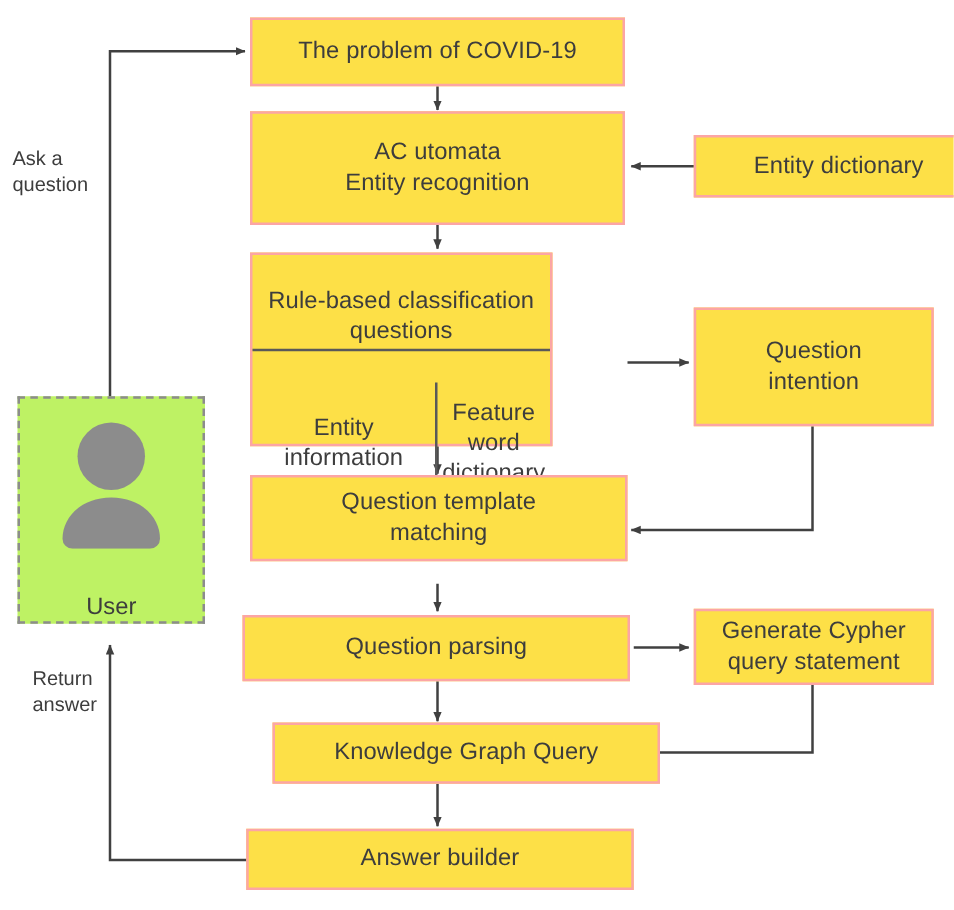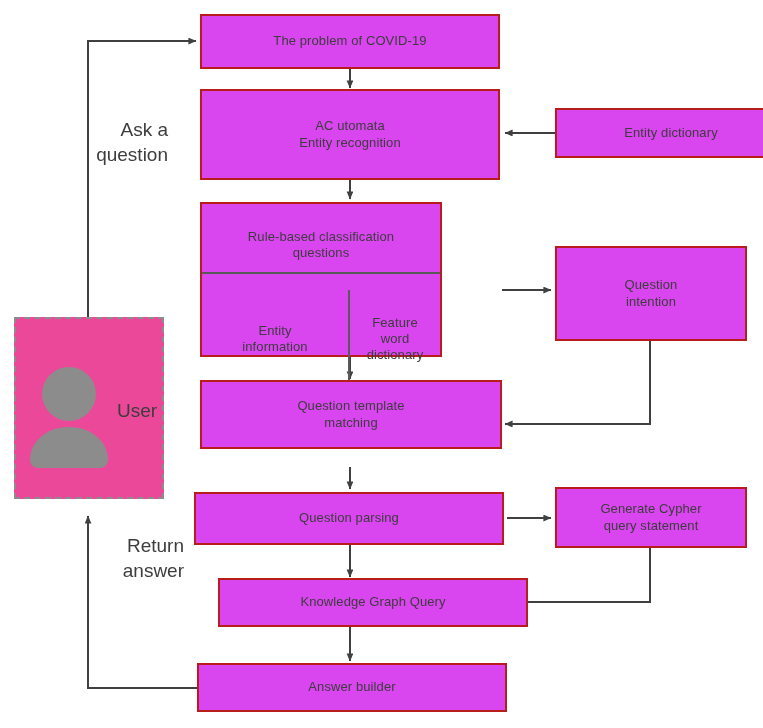--- a/index.html
+++ b/index.html
@@ -21,28 +21,28 @@
     position: absolute;
     left: 0;
     top: 0;
     width: 763px;
     height: 728px;
     pointer-events: none;
   }
   .node {
     position: absolute;
     box-sizing: border-box;
-    border: 2px solid #b91c1c;
-    background: #d946ef;
+    border: 2px solid #fca5a5;
+    background: #fde047;
     display: flex;
     align-items: center;
     justify-content: center;
     text-align: center;
     color: #3d3d3d;
-    font-size: 13px;
+    font-size: 19px;
     line-height: 1.28;
     letter-spacing: 0.1px;
     white-space: pre-line;
   }
   .node.split {
     display: block;
     padding: 0;
   }
   .split-top {
     box-sizing: border-box;
@@ -71,40 +71,40 @@
     line-height: 1.26;
   }
   .split-cell.left-cell {
     border-right: 2px solid #595959;
     flex: 0 0 146px;
   }
   .user-box {
     position: absolute;
     box-sizing: border-box;
     border: 2px dashed #8c8c8c;
-    background: #ec4899;
+    background: #bef264;
     display: flex;
-    flex-direction: row;
+    flex-direction: column;
     align-items: center;
-    justify-content: center;
+    justify-content: space-between;
   }
   .person-icon {
     margin-top: 16px;
   }
   .user-label {
     margin-top: 6px;
     font-size: 19px;
     color: #3d3d3d;
   }
   .edge-label {
     position: absolute;
     color: #3d3d3d;
-    font-size: 19px;
+    font-size: 16px;
     line-height: 1.3;
-    text-align: right;
+    text-align: left;
     white-space: pre-line;
   }
 </style>
 </head>
 <body>
 
 <div id="canvas">
 
   <svg class="wires" viewBox="0 0 763 728">
     <defs>

